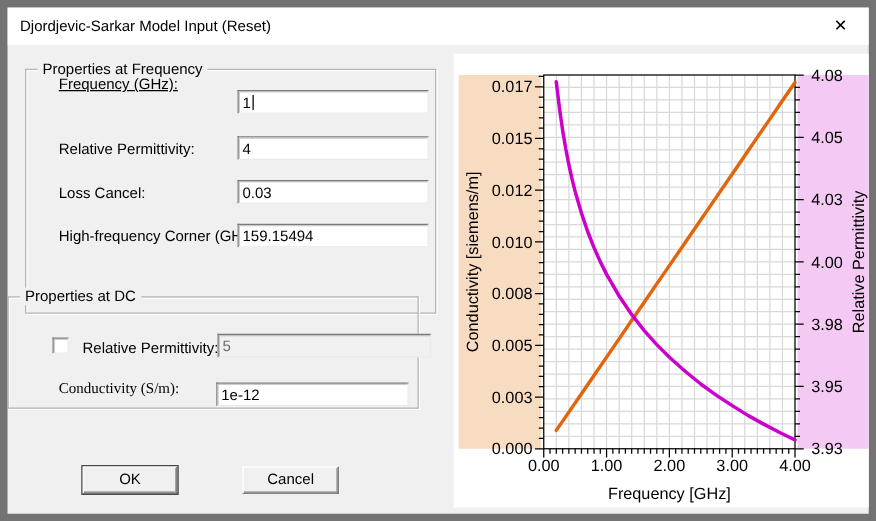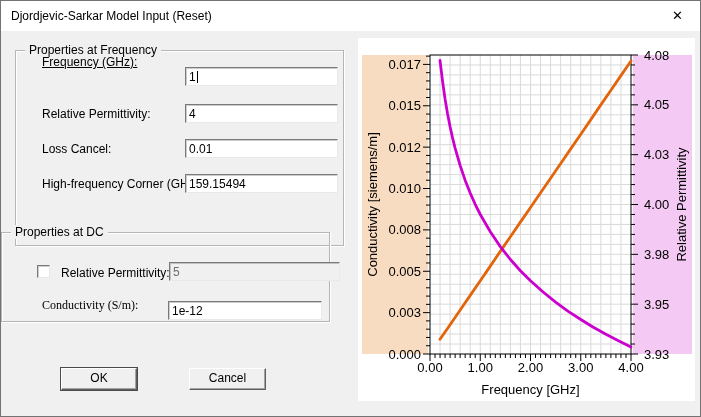--- a/index.html
+++ b/index.html
@@ -1,18 +1,18 @@
 <!DOCTYPE html>
 <html><head>
 <meta charset="utf-8">
 <style>
   html,body{margin:0;padding:0;background:#cfcfcf;}
   *{box-sizing:border-box;}
   .dialog{position:relative;width:701px;height:417px;background:#f0f0f0;
-    border:1px solid #737373;font-family:"Liberation Sans",sans-serif;font-size:12px;color:#000;overflow:hidden;}
+    border:6px solid #737373;font-family:"Liberation Sans",sans-serif;font-size:12px;color:#000;overflow:hidden;}
   .titlebar{position:absolute;top:0;left:0;right:0;height:30px;background:#ffffff;}
   .title{position:absolute;left:10px;top:8px;font-size:12px;white-space:nowrap;}
   .close-btn{position:absolute;top:0;right:0;width:45px;height:29px;text-align:center;line-height:29px;
     font-size:13px;color:#000;cursor:default;}
   .groupbox{position:absolute;border:1px solid #b5b5b5;box-shadow:1px 1px 0 #ffffff, inset 1px 1px 0 #ffffff;}
   .grouplabel{position:absolute;top:-8px;left:9px;background:#f0f0f0;padding:0 4px;font-size:12px;white-space:nowrap;}
   .lbl{position:absolute;white-space:nowrap;font-size:12px;line-height:16px;}
   .textbox{position:absolute;background:#ffffff;border:1px solid;
     border-color:#7a7a7a #e9e9e9 #e9e9e9 #7a7a7a;box-shadow:inset 1px 1px 0 rgba(110,110,110,.35);
     height:19px;font-size:12px;line-height:16px;padding:1px 3px 0 3px;overflow:hidden;white-space:nowrap;}
@@ -41,21 +41,21 @@
   <div class="groupbox" style="left:14px;top:49px;width:329px;height:196px;">
     <span class="grouplabel">Properties at Frequency</span>
   </div>
   <div class="lbl" style="left:41px;top:53px;text-decoration:underline;">Frequency (GHz):</div>
   <div class="textbox" style="left:184px;top:66px;width:153px;"><span>1</span><span class="caret"></span></div>
 
   <div class="lbl" style="left:41px;top:105px;">Relative Permittivity:</div>
   <div class="textbox" style="left:184px;top:103px;width:153px;"><span>4</span></div>
 
   <div class="lbl" style="left:41px;top:140px;">Loss Cancel:</div>
-  <div class="textbox" style="left:184px;top:138px;width:153px;"><span>0.01</span></div>
+  <div class="textbox" style="left:184px;top:138px;width:153px;"><span>0.03</span></div>
 
   <div class="lbl" style="left:41px;top:175px;">High-frequency Corner (GHz):</div>
   <div class="textbox" style="left:184px;top:173px;width:153px;"><span>159.15494</span></div>
 
   <div class="groupbox" style="left:0;top:231px;width:329px;height:90px;">
     <span class="grouplabel">Properties at DC</span>
   </div>
   <div class="checkbox" style="left:36px;top:264px;"></div>
   <div class="lbl" style="left:60px;top:264px;">Relative Permittivity:</div>
   <div class="textbox disabled" style="left:168px;top:261px;width:171px;"><span>5</span></div>

